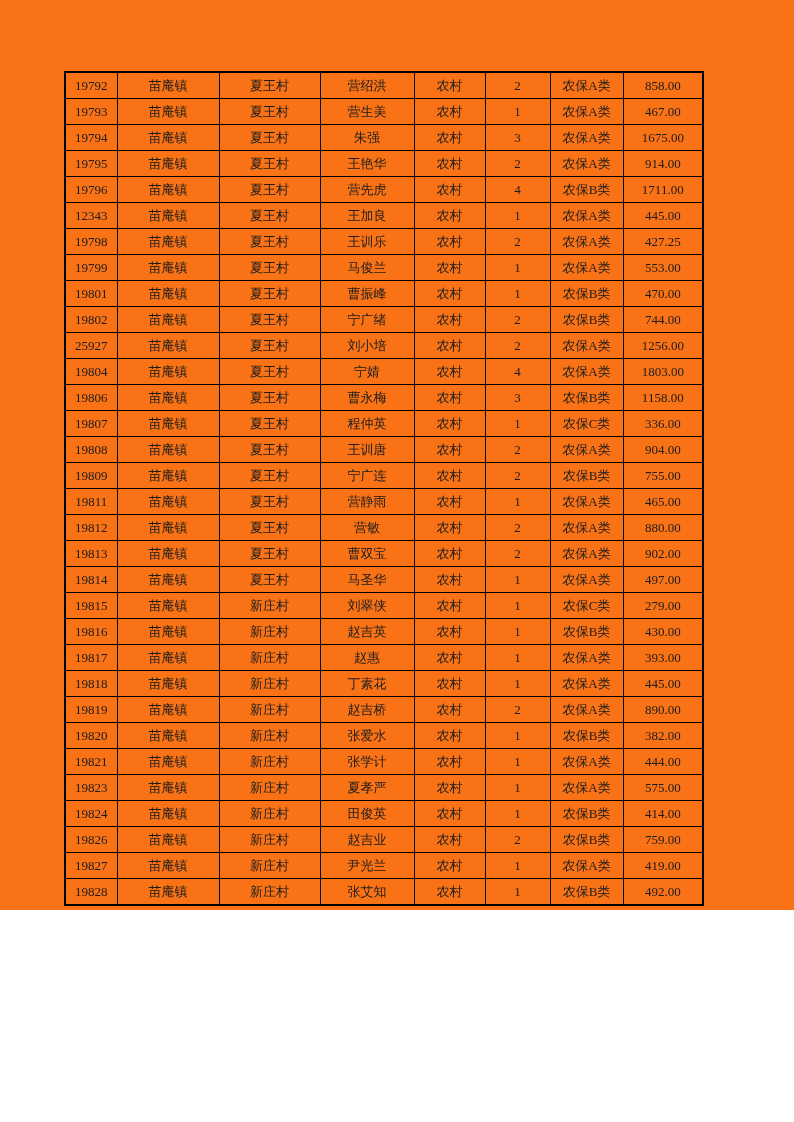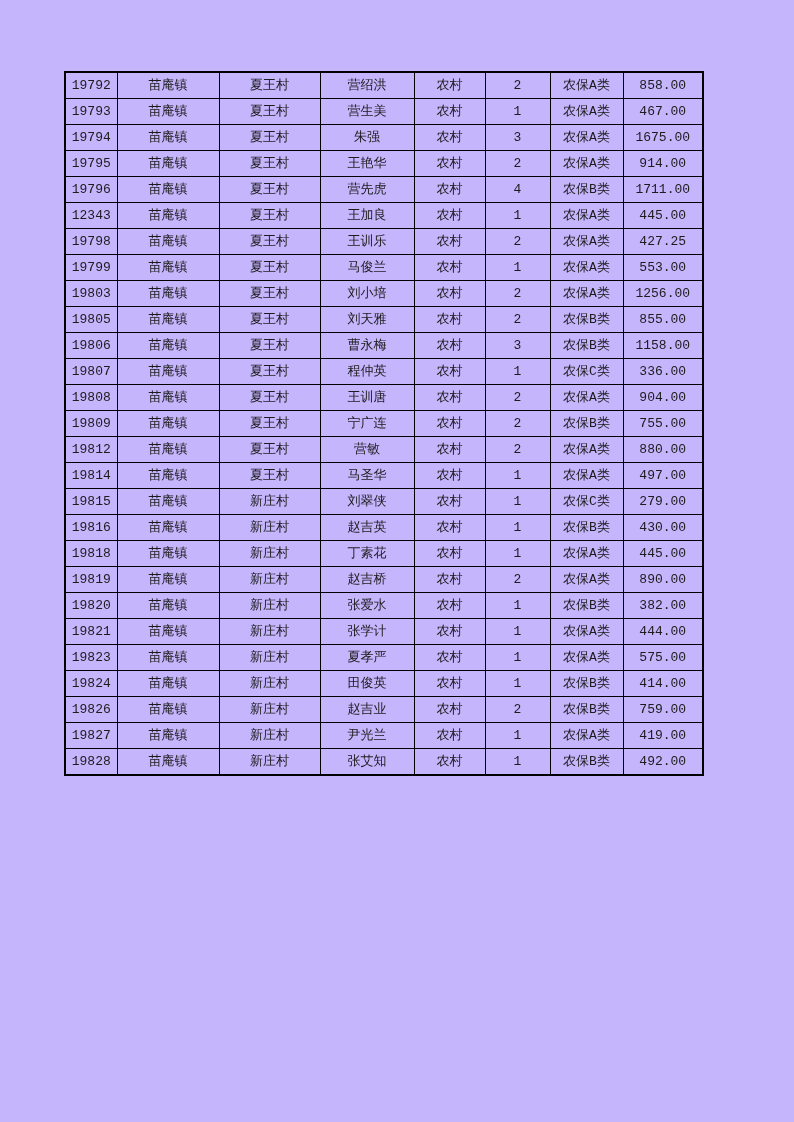--- a/index.html
+++ b/index.html
@@ -3,23 +3,23 @@
 <meta charset="utf-8">
 <style>
   html, body {
     margin: 0;
     padding: 0;
     background: #ffffff;
   }
   .page {
     position: relative;
     width: 794px;
-    height: 1122px;
-    background: #c4b5fd;
-    font-family: Liberation Mono, monospace;
+    height: 910px;
+    background: #f97316;
+    font-family: Liberation Serif, serif;
     color: #1c1c1c;
     overflow: hidden;
   }
   table.records {
     position: absolute;
     left: 64px;
     top: 71px;
     width: 638px;
     border-collapse: collapse;
     table-layout: fixed;
@@ -135,38 +135,58 @@
           <td>19799</td>
           <td>苗庵镇</td>
           <td>夏王村</td>
           <td>马俊兰</td>
           <td>农村</td>
           <td>1</td>
           <td>农保A类</td>
           <td>553.00</td>
         </tr>
         <tr>
-          <td>19803</td>
+          <td>19801</td>
+          <td>苗庵镇</td>
+          <td>夏王村</td>
+          <td>曹振峰</td>
+          <td>农村</td>
+          <td>1</td>
+          <td>农保B类</td>
+          <td>470.00</td>
+        </tr>
+        <tr>
+          <td>19802</td>
+          <td>苗庵镇</td>
+          <td>夏王村</td>
+          <td>宁广绪</td>
+          <td>农村</td>
+          <td>2</td>
+          <td>农保B类</td>
+          <td>744.00</td>
+        </tr>
+        <tr>
+          <td>25927</td>
           <td>苗庵镇</td>
           <td>夏王村</td>
           <td>刘小培</td>
           <td>农村</td>
           <td>2</td>
           <td>农保A类</td>
           <td>1256.00</td>
         </tr>
         <tr>
-          <td>19805</td>
-          <td>苗庵镇</td>
-          <td>夏王村</td>
-          <td>刘天雅</td>
-          <td>农村</td>
-          <td>2</td>
-          <td>农保B类</td>
-          <td>855.00</td>
+          <td>19804</td>
+          <td>苗庵镇</td>
+          <td>夏王村</td>
+          <td>宁婧</td>
+          <td>农村</td>
+          <td>4</td>
+          <td>农保A类</td>
+          <td>1803.00</td>
         </tr>
         <tr>
           <td>19806</td>
           <td>苗庵镇</td>
           <td>夏王村</td>
           <td>曹永梅</td>
           <td>农村</td>
           <td>3</td>
           <td>农保B类</td>
           <td>1158.00</td>
@@ -195,28 +215,48 @@
           <td>19809</td>
           <td>苗庵镇</td>
           <td>夏王村</td>
           <td>宁广连</td>
           <td>农村</td>
           <td>2</td>
           <td>农保B类</td>
           <td>755.00</td>
         </tr>
         <tr>
+          <td>19811</td>
+          <td>苗庵镇</td>
+          <td>夏王村</td>
+          <td>营静雨</td>
+          <td>农村</td>
+          <td>1</td>
+          <td>农保A类</td>
+          <td>465.00</td>
+        </tr>
+        <tr>
           <td>19812</td>
           <td>苗庵镇</td>
           <td>夏王村</td>
           <td>营敏</td>
           <td>农村</td>
           <td>2</td>
           <td>农保A类</td>
           <td>880.00</td>
+        </tr>
+        <tr>
+          <td>19813</td>
+          <td>苗庵镇</td>
+          <td>夏王村</td>
+          <td>曹双宝</td>
+          <td>农村</td>
+          <td>2</td>
+          <td>农保A类</td>
+          <td>902.00</td>
         </tr>
         <tr>
           <td>19814</td>
           <td>苗庵镇</td>
           <td>夏王村</td>
           <td>马圣华</td>
           <td>农村</td>
           <td>1</td>
           <td>农保A类</td>
           <td>497.00</td>
@@ -233,20 +273,30 @@
         </tr>
         <tr>
           <td>19816</td>
           <td>苗庵镇</td>
           <td>新庄村</td>
           <td>赵吉英</td>
           <td>农村</td>
           <td>1</td>
           <td>农保B类</td>
           <td>430.00</td>
+        </tr>
+        <tr>
+          <td>19817</td>
+          <td>苗庵镇</td>
+          <td>新庄村</td>
+          <td>赵惠</td>
+          <td>农村</td>
+          <td>1</td>
+          <td>农保A类</td>
+          <td>393.00</td>
         </tr>
         <tr>
           <td>19818</td>
           <td>苗庵镇</td>
           <td>新庄村</td>
           <td>丁素花</td>
           <td>农村</td>
           <td>1</td>
           <td>农保A类</td>
           <td>445.00</td>

